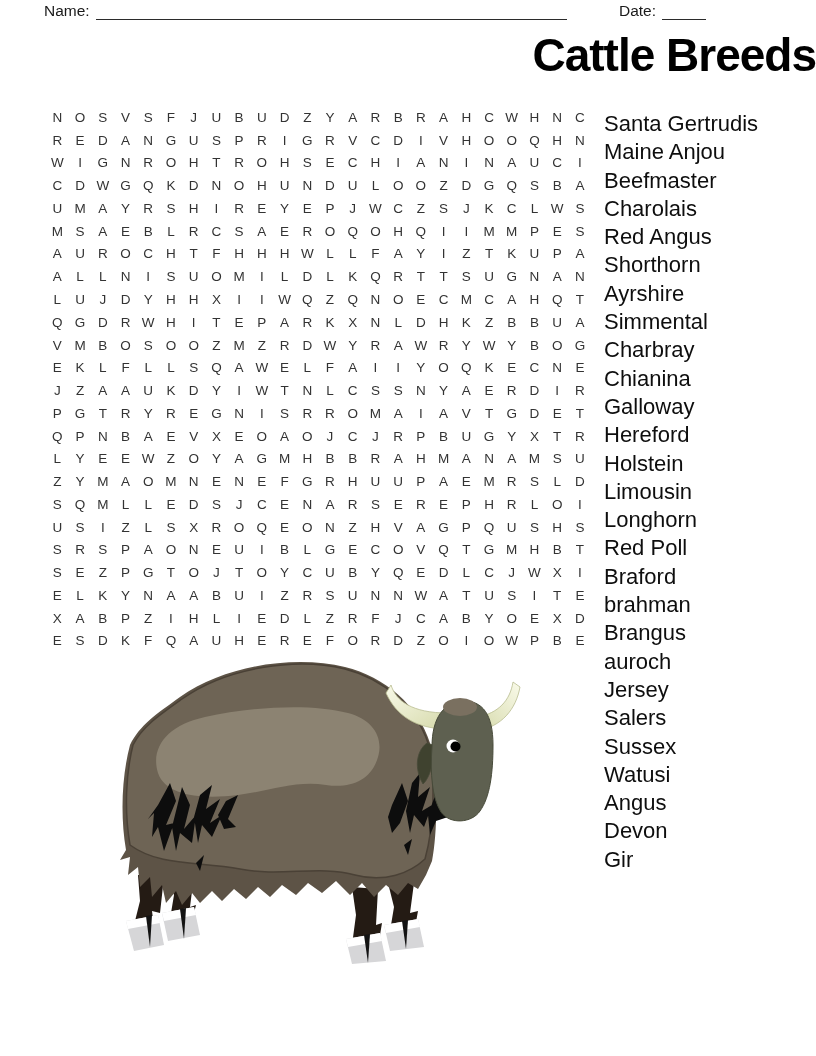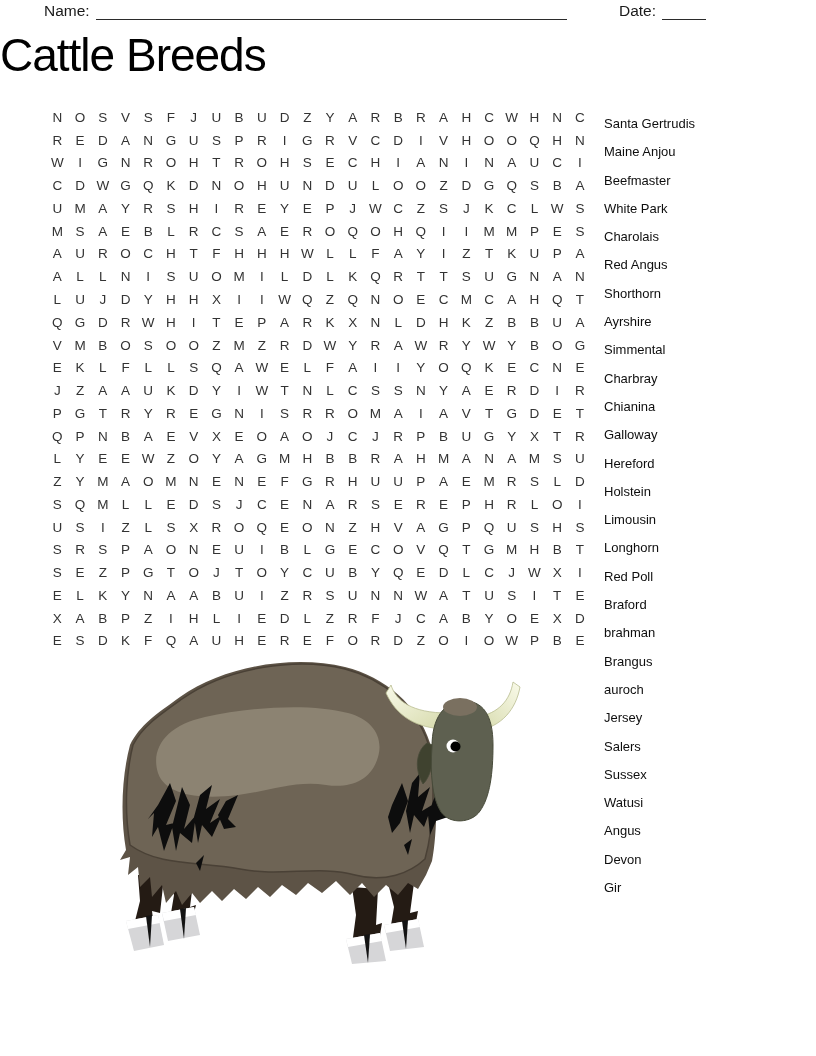--- a/index.html
+++ b/index.html
@@ -6,30 +6,30 @@
   .page{position:relative;width:816px;height:1056px;background:#ffffff;overflow:hidden;
         font-family:"Liberation Sans",sans-serif;}
   
   .header{position:absolute;top:1px;left:44px;width:662px;display:flex;align-items:flex-end;
           font-size:15.5px;color:#1a1a1a;}
   .header .label{line-height:19px;white-space:nowrap;}
   .hline{height:16px;border-bottom:1.6px solid #2b2b2b;}
   .name-line{flex:1;margin-left:6px;margin-right:52px;}
   .date-line{width:44px;margin-left:6px;}
   
-  .title{position:absolute;top:26px;left:0;width:100%;margin:0;text-align:left;
-         font-size:46px;line-height:58px;font-weight:normal;letter-spacing:-1px;color:#000;}
+  .title{position:absolute;top:26px;left:0;width:100%;margin:0;text-align:right;
+         font-size:46px;line-height:58px;font-weight:bold;letter-spacing:-1px;color:#000;}
   
   .grid{position:absolute;left:46px;top:106px;display:grid;
         grid-template-columns:repeat(24,22.73px);grid-auto-rows:22.78px;}
   .cell{display:flex;align-items:center;justify-content:center;
         font-size:13.5px;color:#333;}
   
   .words{position:absolute;left:604px;top:110px;}
-  .word{font-size:13px;line-height:28.3px;color:#0e0e0e;white-space:nowrap;}
+  .word{font-size:22px;line-height:28.3px;color:#0e0e0e;white-space:nowrap;}
   
   .yak{position:absolute;left:100px;top:655px;width:440px;height:310px;}
 </style>
 </head>
 <body>
 
 <div class="page">
 
   <div class="header">
     <span class="label">Name:</span>
@@ -616,21 +616,20 @@
       <span class="cell">W</span>
       <span class="cell">P</span>
       <span class="cell">B</span>
       <span class="cell">E</span>
     </div>
 
   <div class="words" id="words">
       <div class="word">Santa Gertrudis</div>
       <div class="word">Maine Anjou</div>
       <div class="word">Beefmaster</div>
-      <div class="word">White Park</div>
       <div class="word">Charolais</div>
       <div class="word">Red Angus</div>
       <div class="word">Shorthorn</div>
       <div class="word">Ayrshire</div>
       <div class="word">Simmental</div>
       <div class="word">Charbray</div>
       <div class="word">Chianina</div>
       <div class="word">Galloway</div>
       <div class="word">Hereford</div>
       <div class="word">Holstein</div>

